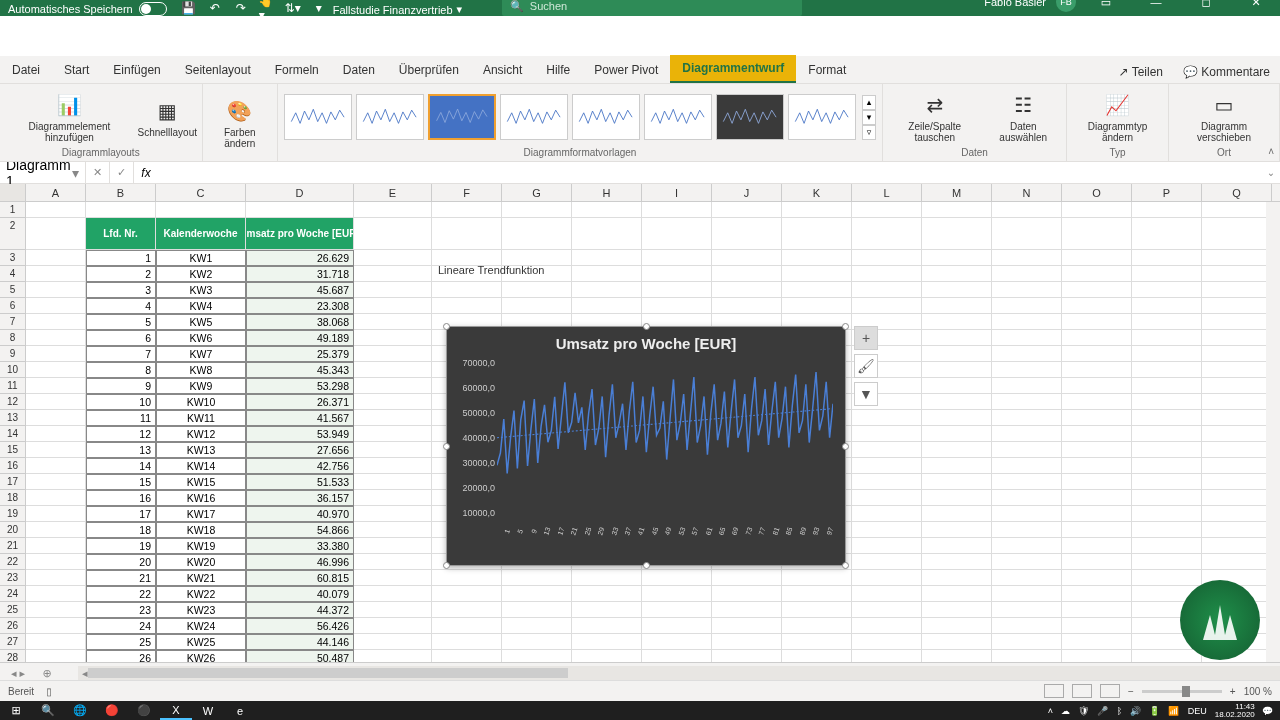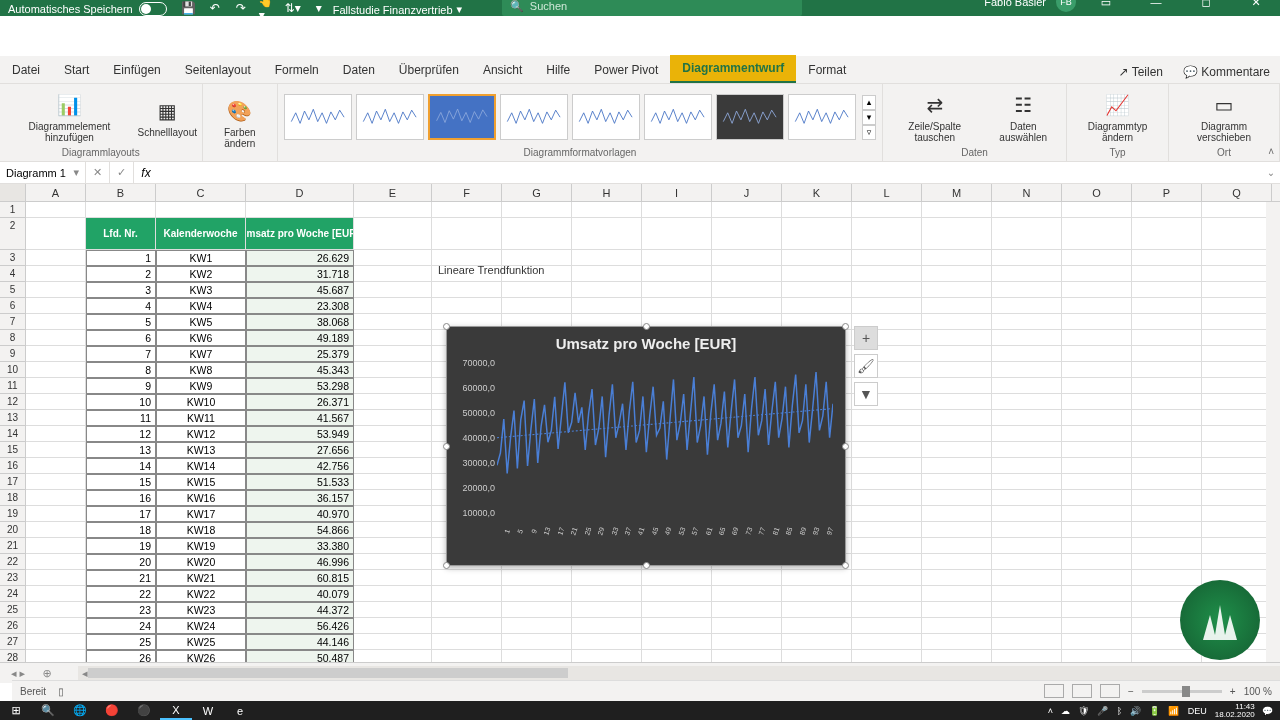--- a/index.html
+++ b/index.html
@@ -37,21 +37,21 @@
 .style-gallery { display: flex; gap: 4px; align-items: center; }
 .style-thumb { width: 68px; height: 46px; border: 1px solid #ccc; background: #fff; display: flex; align-items: center; justify-content: center; font-size: 7px; overflow: hidden; position: relative; }
 .style-thumb.sel { border: 2px solid #f0a030; }
 .mini-line { width: 90%; height: 60%; }
 .style-arrows { display: flex; flex-direction: column; gap: 0; }
 .style-arrows div { width: 14px; height: 15px; border: 1px solid #ccc; display: flex; align-items: center; justify-content: center; font-size: 9px; background: #fff; }
 .collapse-chev { position: absolute; right: 6px; bottom: 4px; font-size: 10px; color: #666; }
 
 
 .formula-row { height: 22px; display: flex; border-bottom: 1px solid #e1dfdd; align-items: stretch; }
-.name-box { width: 86px; border-right: 1px solid #e1dfdd; display: flex; align-items: center; padding: 0 6px; font-size: 11px; justify-content: space-between; }
+.name-box { width: 86px; border-right: 1px solid #e1dfdd; display: flex; align-items: center; padding: 0 6px; font-size: 14px; justify-content: space-between; }
 .fx-section { display: flex; align-items: center; }
 .fx-btn { width: 24px; display: flex; align-items: center; justify-content: center; font-size: 11px; color: #888; border-right: 1px solid #e1dfdd; height: 100%; }
 .fx-label { width: 24px; display: flex; align-items: center; justify-content: center; font-style: italic; font-size: 12px; }
 .formula-input { flex: 1; border: none; font-size: 11px; padding: 0 6px; outline: none; }
 .formula-expand { width: 18px; display: flex; align-items: center; justify-content: center; color: #888; font-size: 10px; }
 
 
 .grid-area { position: relative; height: 480px; overflow: hidden; }
 .col-headers { display: flex; height: 18px; background: #f3f2f1; border-bottom: 1px solid #ccc; position: sticky; top: 0; }
 .row-header-spacer { width: 26px; border-right: 1px solid #ccc; background: #e8e6e3; }
@@ -99,21 +99,21 @@
 
 .sheet-bar { position: absolute; bottom: 37px; left: 0; right: 0; height: 21px; background: #f3f2f1; display: flex; align-items: center; border-top: 1px solid #ccc; font-size: 11px; }
 .sheet-nav { width: 36px; display: flex; justify-content: center; gap: 6px; color: #888; }
 .sheet-tab { padding: 2px 10px; border-right: 1px solid #ccc; cursor: pointer; background: #fff; color: #333; }
 .sheet-tab.active { background: #fff; border-bottom: 2px solid #217346; font-weight: 600; color: #217346; }
 .sheet-add { width: 22px; text-align: center; color: #888; }
 .hscroll { flex: 1; margin-left: 20px; height: 14px; background: #e8e6e3; position: relative; display:flex; align-items:center; }
 .hscroll-thumb { position:absolute; left: 10px; width: 480px; height: 10px; background: #cdcdcd; }
 
 
-.status-bar { position: absolute; bottom: 19px; left: 12px; right: 0; height: 18px; background: #f3f2f1; display: flex; align-items: center; font-size: 10px; color: #555; padding: 10px 8px; border-top: 1px solid #ddd; gap: 12px; }
+.status-bar { position: absolute; bottom: 19px; left: 0; right: 0; height: 18px; background: #f3f2f1; display: flex; align-items: center; font-size: 10px; color: #555; padding: 10px 8px; border-top: 1px solid #ddd; gap: 12px; }
 .status-right { margin-left: auto; display: flex; align-items: center; gap: 8px; }
 .view-btn { width: 20px; height: 14px; border: 1px solid #aaa; }
 .zoom-slider { width: 80px; height: 3px; background: #ccc; position: relative; }
 .zoom-slider::after { content:""; width:8px; height:11px; background:#888; position:absolute; left:50%; top:-4px; }
 
 
 .taskbar { position: absolute; bottom: 0; left: 0; right: 0; height: 19px; background: #1f1f1f; display: flex; align-items: center; }
 .tb-icon { width: 32px; height: 19px; display: flex; align-items: center; justify-content: center; color: #fff; font-size: 11px; }
 .tb-right { margin-left: auto; display: flex; align-items: center; color: #fff; font-size: 9px; gap: 8px; padding-right: 6px; }
 .tb-time { text-align: right; line-height: 1; font-size: 8px; }

